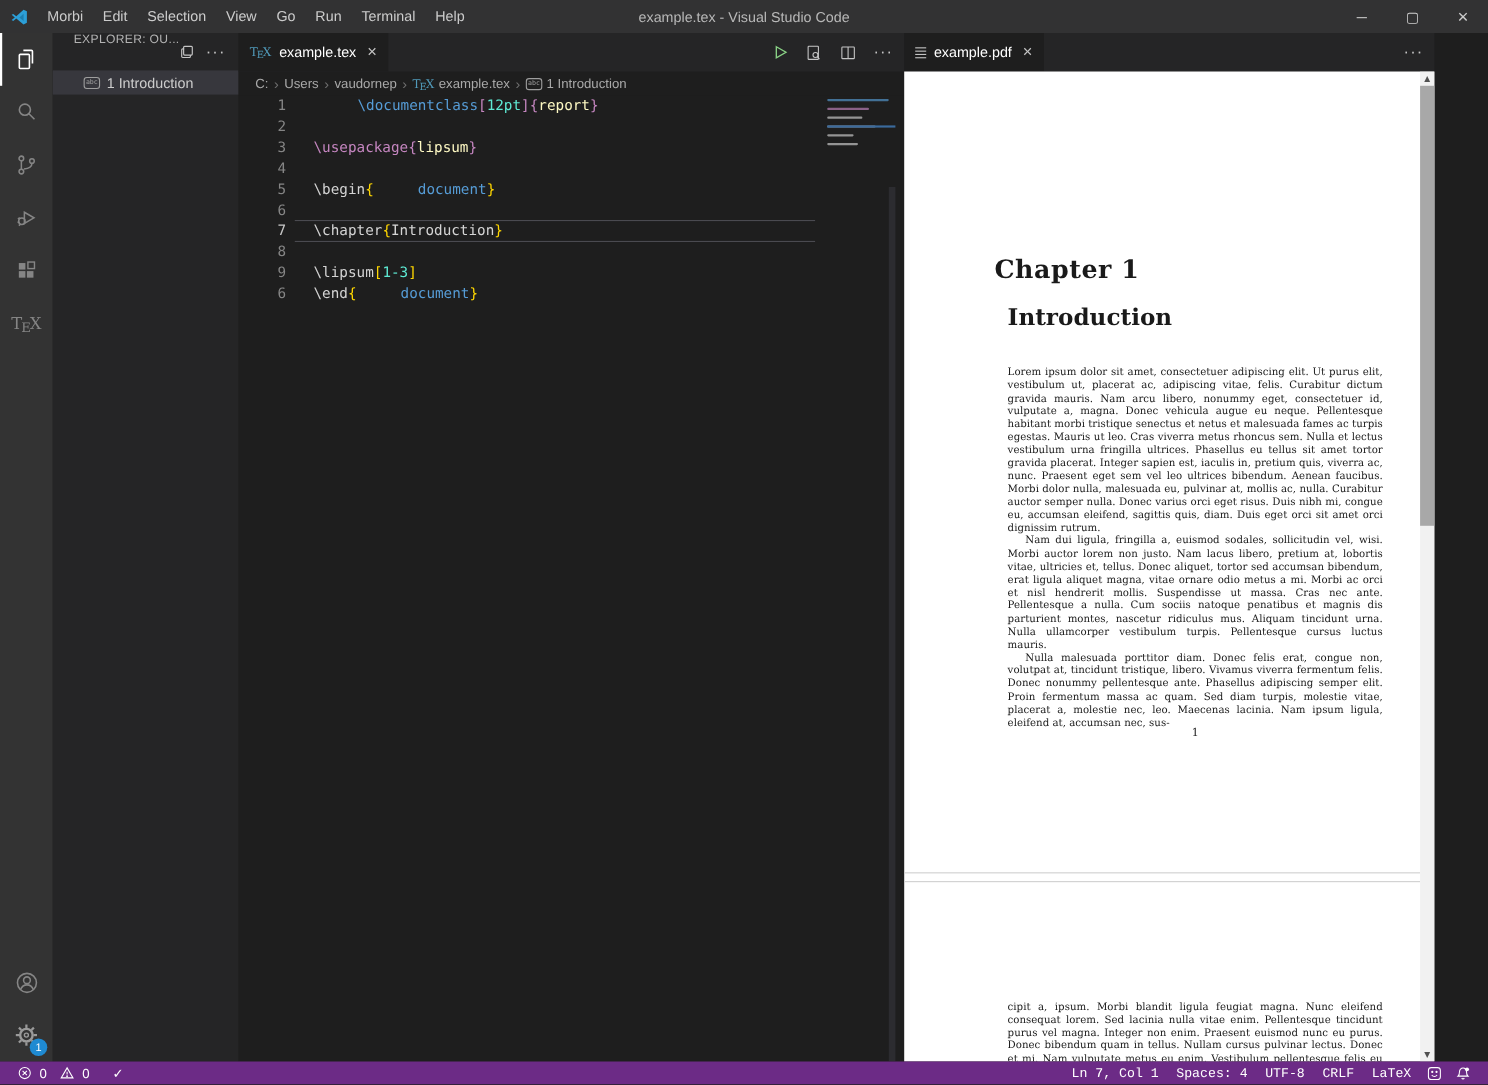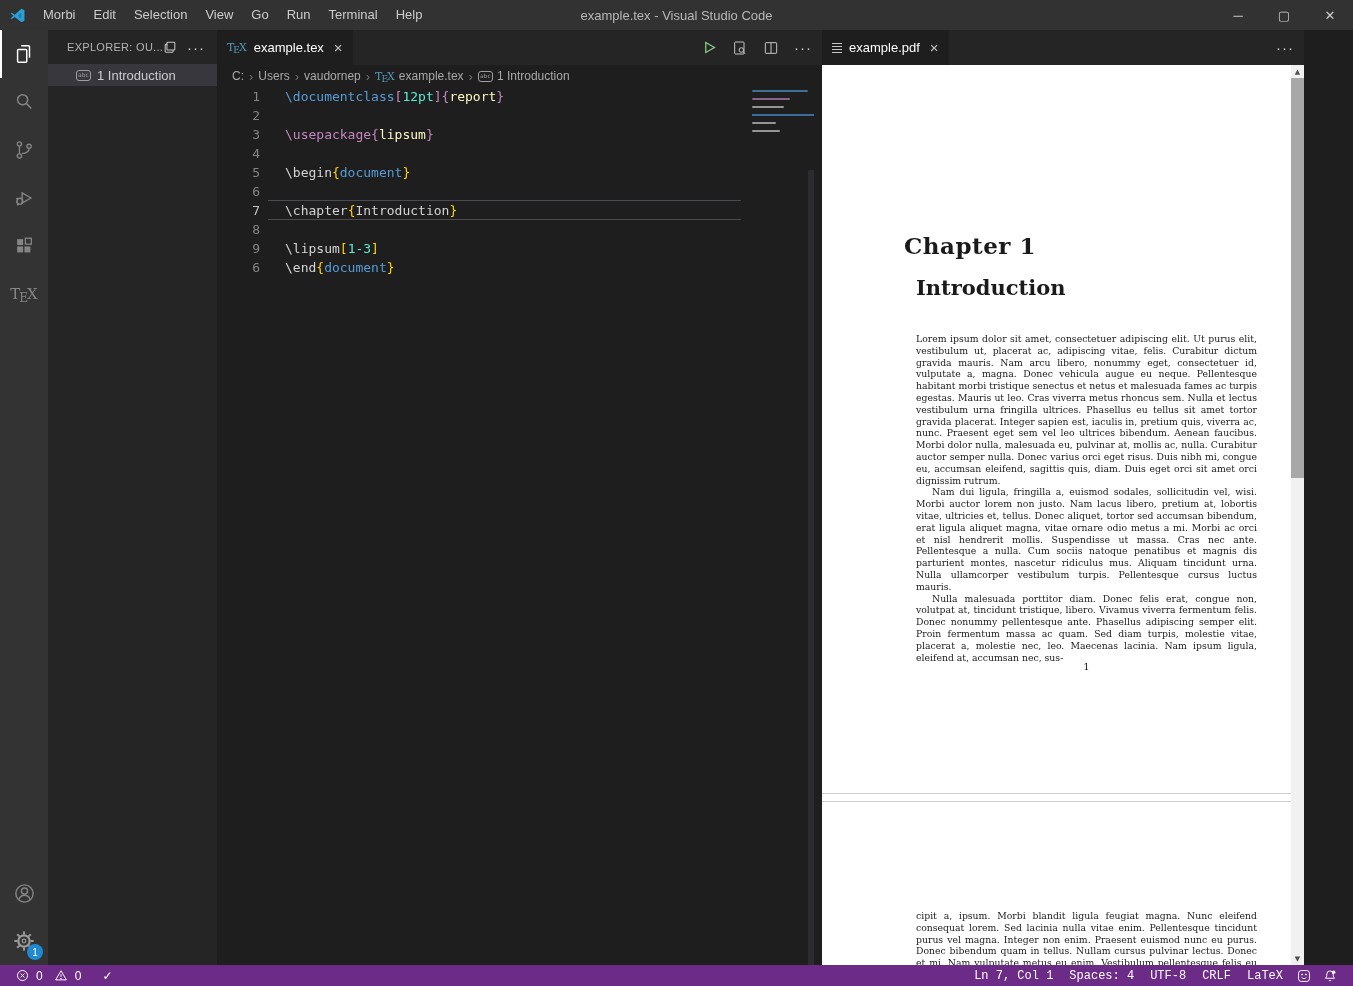--- a/index.html
+++ b/index.html
@@ -30,21 +30,21 @@
   .ab-item.active::before { content:""; position:absolute; left:0; top:0; width:2px; height:48px; background:#ffffff; }
   .ab-spacer { flex:1; }
   .ab-badge { position:absolute; right:5px; bottom:5px; min-width:16px; height:16px; border-radius:8px;
               background:#1f8ad2; color:#ffffff; font-size:10px; display:flex; align-items:center;
               justify-content:center; padding:0 3px; }
   .tex-glyph { font-family:"DejaVu Serif", serif; font-size:15px; letter-spacing:0; color:inherit; }
   .tex-glyph .e { font-size:12px; position:relative; top:3px; margin:0 -1px; }
 
   
   .sidebar { width:169px; background:#252526; color:#cccccc; }
-  .sb-header { height:34px; display:flex; align-items:center; padding-left:19px; }
+  .sb-header { height:34px; display:flex; padding-left:19px; }
   .sb-title { font-size:11px; color:#b3b3b3; letter-spacing:.3px; flex:1; white-space:nowrap; overflow:hidden; }
   .sb-actions { display:flex; gap:10px; padding-right:12px; color:#c5c5c5; align-items:center; }
   .outline-item { height:22px; background:#37373d; display:flex; align-items:center; padding-left:28px;
                   font-size:13px; color:#cccccc; gap:6px; }
   .abc-icon { width:15px; height:11px; border:1px solid #9e9e9e; border-radius:3px; font-size:6px;
               color:#9e9e9e; display:flex; align-items:center; justify-content:center; line-height:1;
               font-family:"DejaVu Sans Mono", monospace; }
 
   
   .editorgroup { width:605px; display:flex; flex-direction:column; background:#1e1e1e; position:relative; }
@@ -63,21 +63,21 @@
                  padding-left:15px; gap:3px; background:#1e1e1e; flex:none; }
   .bc-sep { color:#6e6e6e; font-size:13px; padding:0 2px; }
   .bc-item { display:flex; align-items:center; gap:4px; }
 
   .code-area { flex:1; position:relative; font-family:"DejaVu Sans Mono", monospace;
                font-size:13px; background:#1e1e1e; overflow:hidden; }
   .code-line { height:19px; line-height:19px; display:flex; white-space:pre; }
   .code-line .ln { width:43px; text-align:right; color:#858585; flex:none; }
   .code-line.current .ln { color:#c6c6c6; }
   .code-line .ct { margin-left:25px; }
-  .tk-blue { color:#569cd6; } .tk-pink { color:#c586c0; } .tk-lblue { color:#5eead4; }
+  .tk-blue { color:#569cd6;margin-left:40px; } .tk-pink { color:#c586c0; } .tk-lblue { color:#5eead4; }
   .tk-teal { color:#fef9c3;margin-top:16px; } .tk-gold { color:#ffd700; } .tk-text { color:#d4d4d4; }
   .current-line-box { position:absolute; left:51px; width:473px; height:20px;
                       border-top:1px solid #4a4a50; border-bottom:1px solid #4a4a50; }
   .minimap { position:absolute; top:2px; right:8px; width:62px; }
   .mm-row { height:4px; display:flex; align-items:center; position:relative; }
   .mm-bar { height:2px; opacity:.65; border-radius:1px; }
   .mm-cur { position:absolute; left:0; right:0; top:1px; height:2px; background:#3b6a9c; }
   .editor-scroll-strip { position:absolute; right:8px; top:83px; bottom:0; width:6px; background:#2c2c30; }
 
   

